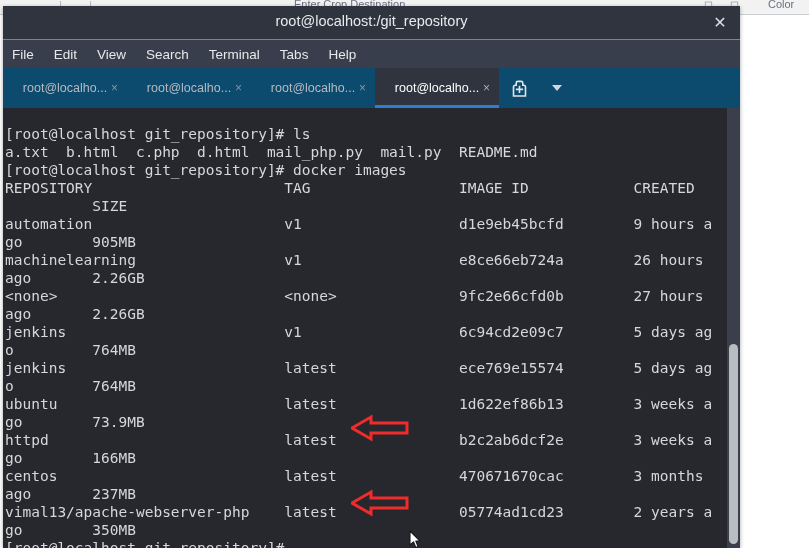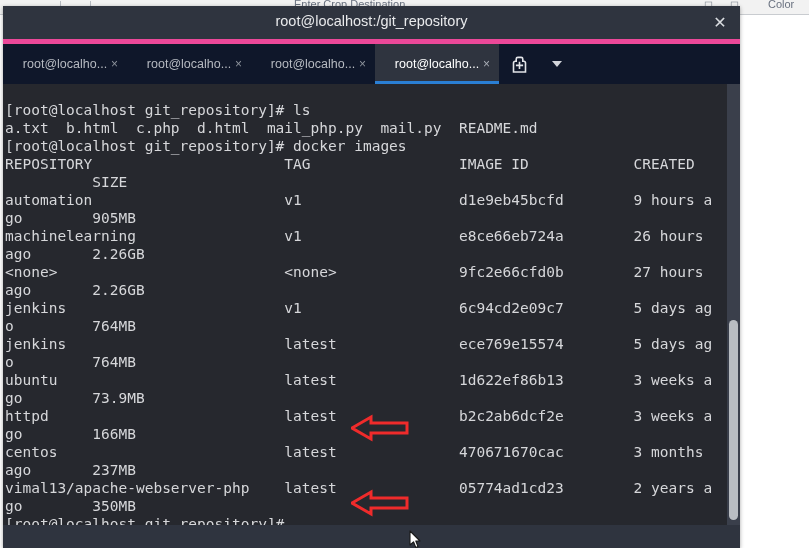--- a/index.html
+++ b/index.html
@@ -63,21 +63,21 @@
     background: #2f343f;
     box-shadow: 0 1px 4px rgba(0,0,0,.35);
     overflow: hidden;
   }
 
   
   #titlebar {
     position: relative;
     height: 33px;
     background: #2f343f;
-    border-bottom: 5px solid #ec4899;
+    border-bottom: 1px solid #ec4899;
   }
   #window-title {
     position: absolute;
     left: 0; right: 0; top: 7px;
     text-align: center;
     font-size: 14.5px;
     color: #e9eaec;
     font-family: "Liberation Sans", sans-serif;
   }
   #close-button {
@@ -102,21 +102,21 @@
     font-size: 13.5px;
     color: #e6e8eb;
     margin-right: 20px;
     cursor: default;
   }
 
   
   #tabbar {
     position: relative;
     height: 40px;
-    background: #0f172a;
+    background: #0c4a6e;
     display: flex; align-items: stretch;
   }
   .tab {
     position: relative;
     width: 124px;
     display: flex; align-items: center;
     justify-content: center;
     cursor: pointer;
   }
   .tab .tab-label {
@@ -223,20 +223,29 @@
   </div>
 </div>
 
 <div id="terminal-window">
 
   <div id="titlebar">
     <div id="window-title">root@localhost:/git_repository</div>
     <div id="close-button">✕</div>
   </div>
 
+  <div id="menubar">
+    <span class="menu-item">File</span>
+    <span class="menu-item">Edit</span>
+    <span class="menu-item">View</span>
+    <span class="menu-item">Search</span>
+    <span class="menu-item">Terminal</span>
+    <span class="menu-item">Tabs</span>
+    <span class="menu-item">Help</span>
+  </div>
 
   <div id="tabbar">
     <div class="tab">
       <span class="tab-label">root@localho...</span>
       <span class="tab-close">×</span>
     </div>
     <div class="tab">
       <span class="tab-label">root@localho...</span>
       <span class="tab-close">×</span>
     </div>

